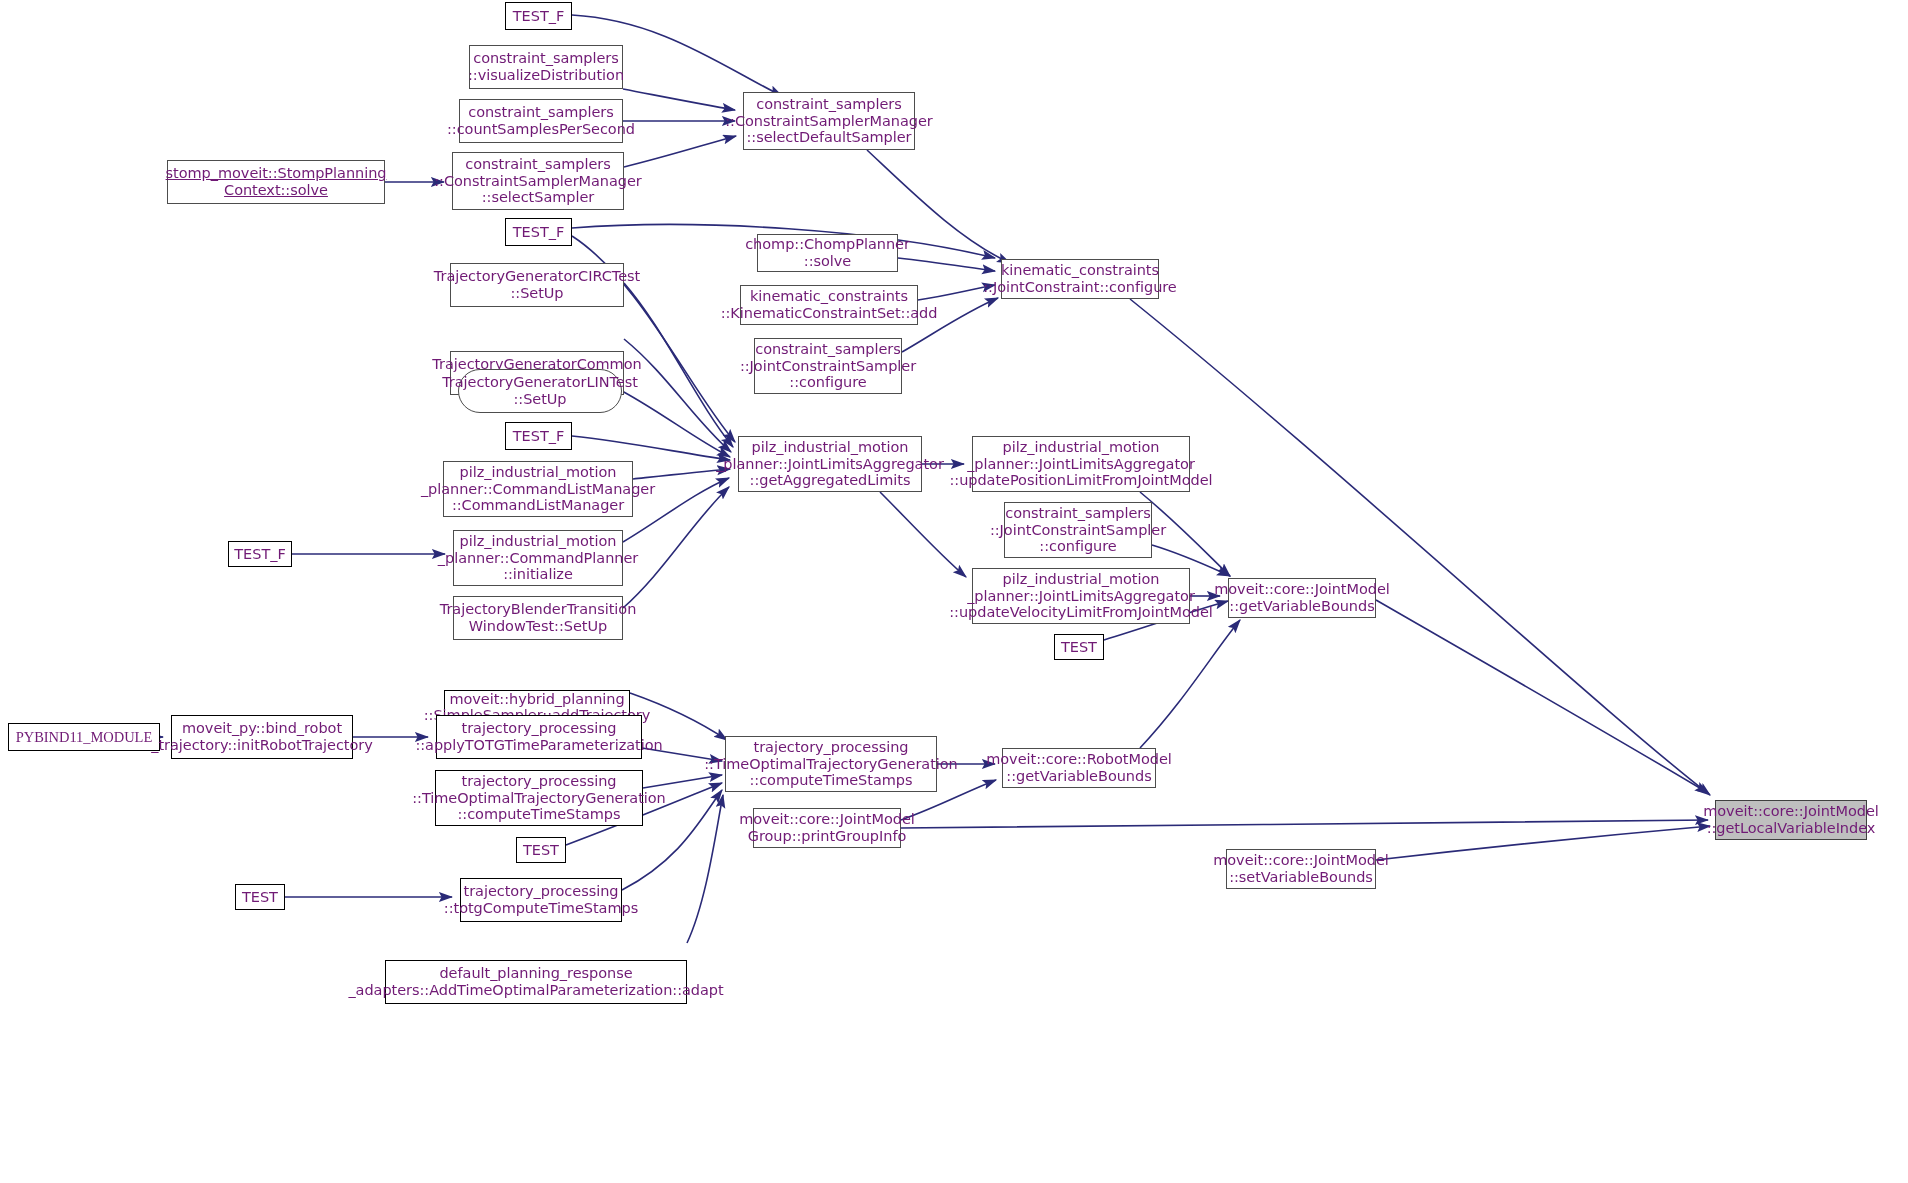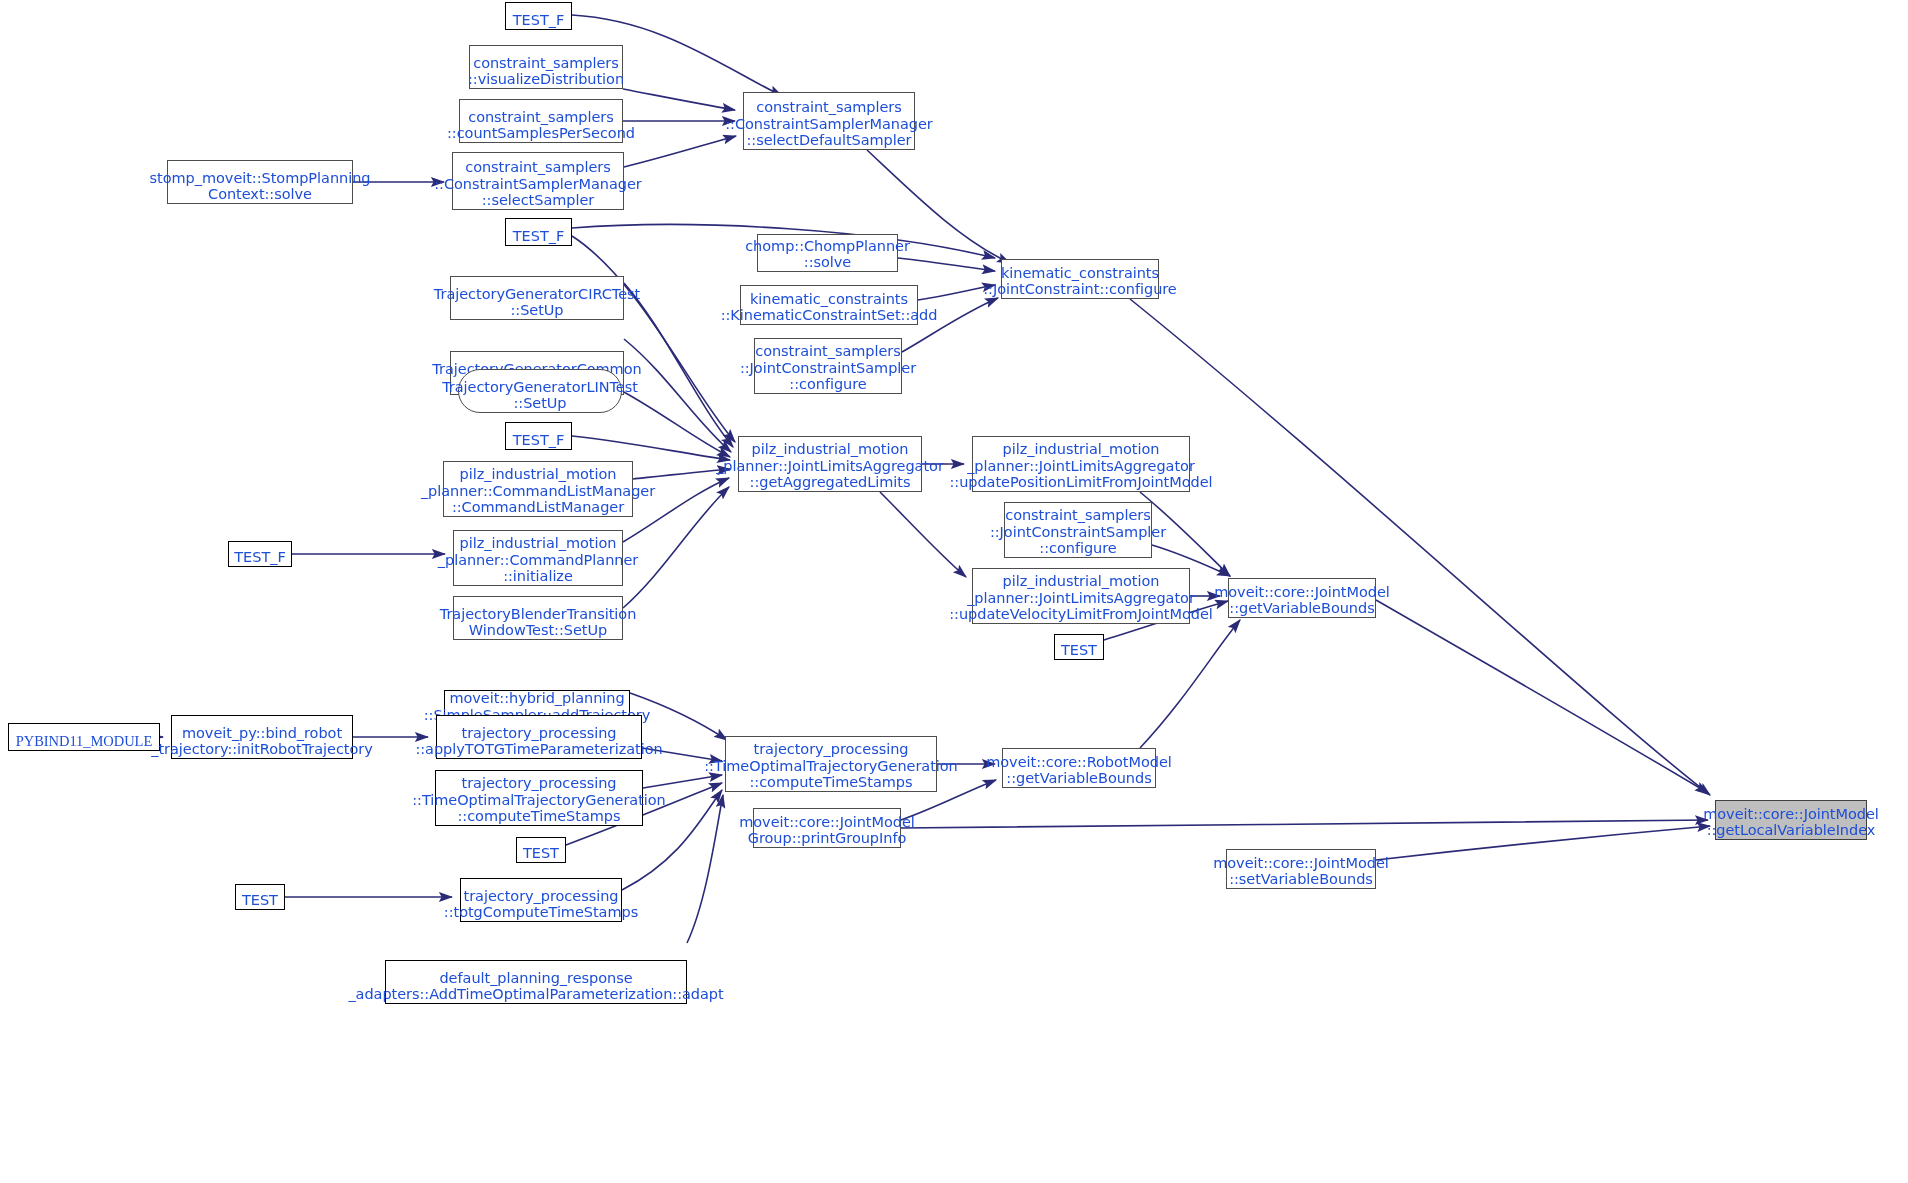--- a/index.html
+++ b/index.html
@@ -1,20 +1,20 @@
 <!DOCTYPE html>
 <html><head>
 <meta charset="utf-8">
 <style>
   html,body{margin:0;padding:0;background:#ffffff;}
   body{width:1908px;height:1183px;font-family:"DejaVu Sans","Liberation Sans",sans-serif;}
   #graph{position:relative;width:1908px;height:1183px;overflow:hidden;background:#fff;}
   svg.edges{position:absolute;left:0;top:0;width:1908px;height:1183px;pointer-events:none;}
-  .node{position:absolute;box-sizing:border-box;display:flex;align-items:flex-end;justify-content:center;
-        text-align:center;background:#ffffff;border:1px solid #4d4d4d;color:#1d4ed8;
+  .node{position:absolute;box-sizing:border-box;display:flex;align-items:center;justify-content:center;
+        text-align:center;background:#ffffff;border:1px solid #4d4d4d;color:#701a75;
         font-size:14.5px;line-height:16.6px;letter-spacing:-0.05px;white-space:pre;}
   .node.thin{border:1px solid #000000;}
   .node.target{background:#bfbfbf;border:1px solid #404040;}
   .node span{display:block;padding:0 4px;}
 </style>
 </head>
 <body>
 
 <div id="graph">
   <svg class="edges" viewBox="0 0 1908 1183" xmlns="http://www.w3.org/2000/svg">
@@ -69,31 +69,31 @@
   </svg>
   <div id="node-layer">
       <div class="node thin" style="left: 505px; top: 2px; width: 67px; height: 28px;"><span>TEST_F</span></div>
       <div class="node" style="left: 469px; top: 45px; width: 154px; height: 44px;"><span>constraint_samplers
 ::visualizeDistribution</span></div>
       <div class="node" style="left: 459px; top: 99px; width: 164px; height: 44px;"><span>constraint_samplers
 ::countSamplesPerSecond</span></div>
       <div class="node" style="left: 743px; top: 92px; width: 172px; height: 58px;"><span>constraint_samplers
 ::ConstraintSamplerManager
 ::selectDefaultSampler</span></div>
-      <div class="node" style="left: 167px; top: 160px; width: 186px; height: 44px;"><span>stomp_moveit::StompPlanning
+      <div class="node" style="left: 167px; top: 160px; width: 218px; height: 44px; text-decoration: underline;"><span>stomp_moveit::StompPlanning
 Context::solve</span></div>
       <div class="node" style="left: 452px; top: 152px; width: 172px; height: 58px;"><span>constraint_samplers
 ::ConstraintSamplerManager
 ::selectSampler</span></div>
       <div class="node thin" style="left: 505px; top: 218px; width: 67px; height: 28px;"><span>TEST_F</span></div>
       <div class="node" style="left: 757px; top: 234px; width: 141px; height: 38px;"><span>chomp::ChompPlanner
 ::solve</span></div>
       <div class="node" style="left: 1001px; top: 259px; width: 158px; height: 40px;"><span>kinematic_constraints
 ::JointConstraint::configure</span></div>
-      <div class="node" style="left: 450px; top: 276px; width: 174px; height: 44px;"><span>TrajectoryGeneratorCIRCTest
+      <div class="node" style="left: 450px; top: 263px; width: 174px; height: 44px;"><span>TrajectoryGeneratorCIRCTest
 ::SetUp</span></div>
       <div class="node" style="left: 740px; top: 285px; width: 178px; height: 40px;"><span>kinematic_constraints
 ::KinematicConstraintSet::add</span></div>
       <div class="node" style="left: 450px; top: 317px; width: 174px; height: 44px; margin-top: 34px;"><span>TrajectoryGeneratorCommon
 Test::SetUp</span></div>
       <div class="node" style="left: 754px; top: 338px; width: 148px; height: 56px;"><span>constraint_samplers
 ::JointConstraintSampler
 ::configure</span></div>
       <div class="node" style="left: 458px; top: 369px; width: 164px; height: 44px; border-radius: 22px;"><span>TrajectoryGeneratorLINTest
 ::SetUp</span></div>

